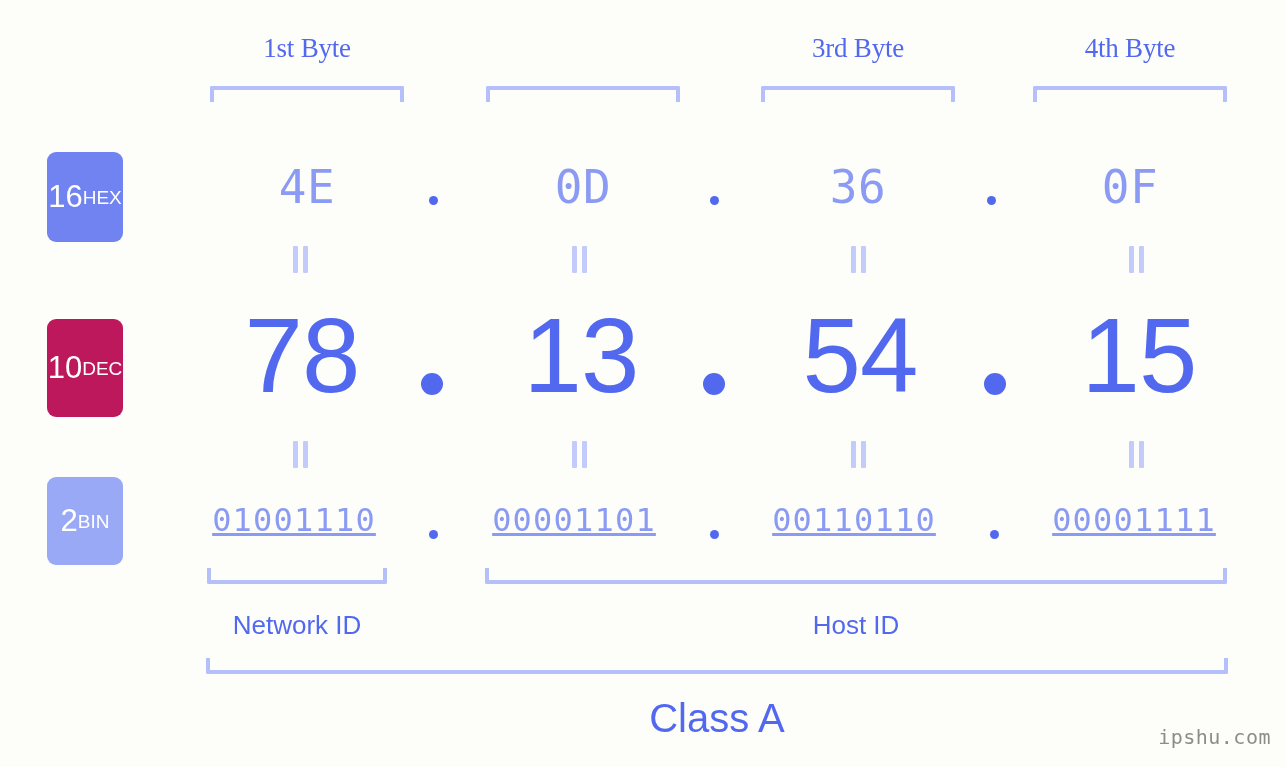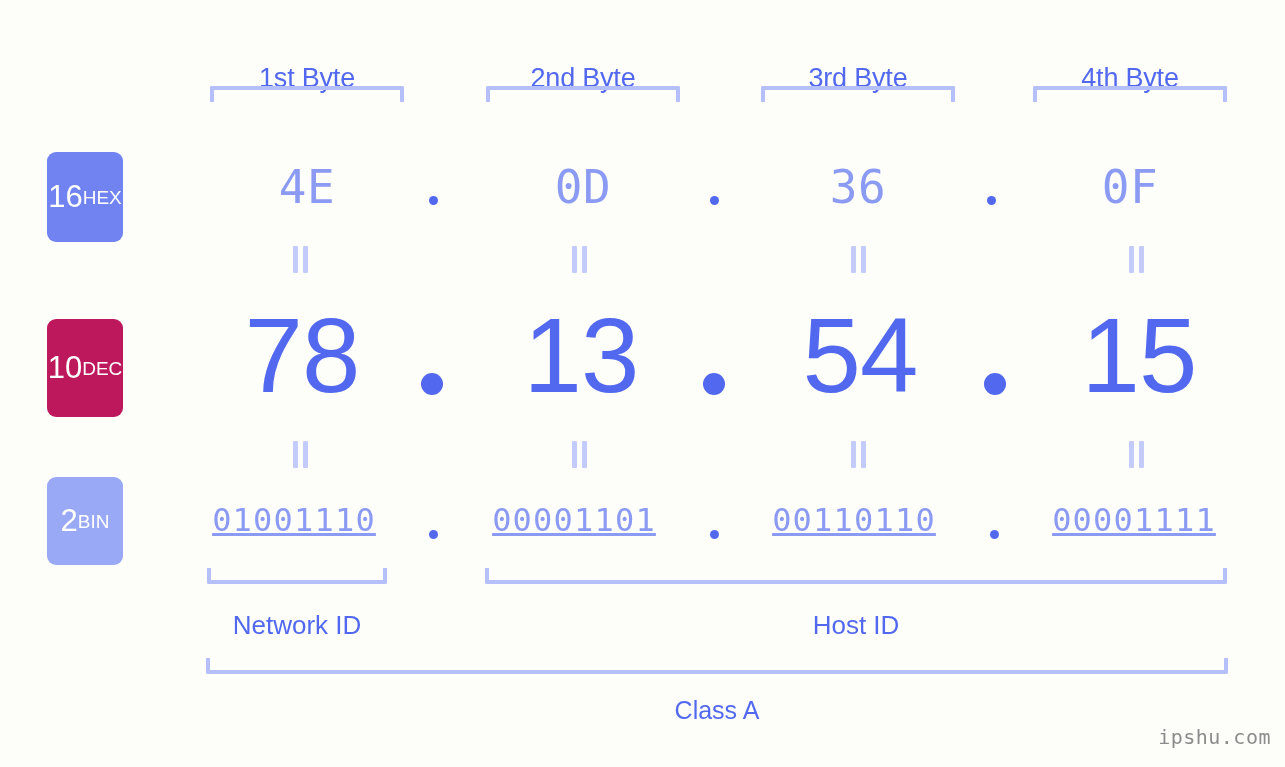--- a/index.html
+++ b/index.html
@@ -21,22 +21,21 @@
 
   
   .byte-label {
     position: absolute;
     top: 33px;
     font-size: 27px;
     color: #5269ef;
     text-align: center;
     letter-spacing: -0.2px;
     white-space: nowrap;
-    font-family: Liberation Sans, sans-serif;
-    margin-top: 30px;
+    font-family: Liberation Serif, serif;
   }
 
   
   .bracket {
     position: absolute;
     box-sizing: border-box;
     height: 16px;
   }
   .bracket.down {
     border-top: 4px solid #b5bffa;
@@ -139,21 +138,21 @@
   .section-caption {
     position: absolute;
     font-size: 26px;
     color: #5269ef;
     text-align: center;
     white-space: nowrap;
     font-family: "Liberation Sans", sans-serif;
   }
   .class-caption {
     position: absolute;
-    font-size: 25px;
+    font-size: 40px;
     color: #5269ef;
     text-align: center;
     white-space: nowrap;
     font-family: "Liberation Sans", sans-serif;
   }
 
   
   .watermark {
     position: absolute;
     right: 14px;
@@ -163,21 +162,20 @@
     letter-spacing: 0.5px;
     font-family: "DejaVu Sans Mono", monospace;
   }
 </style>
 </head>
 <body>
 
 <div id="stage">
 
   <div class="byte-label" style="left:210px;width:194px;">1st Byte</div>
-  <div class="byte-label" style="left:486px;width:194px;">2nd Byte</div>
   <div class="byte-label" style="left:761px;width:194px;">3rd Byte</div>
   <div class="byte-label" style="left:1033px;width:194px;">4th Byte</div>
 
   <div class="bracket down" style="left:210px;top:86px;width:194px;"></div>
   <div class="bracket down" style="left:486px;top:86px;width:194px;"></div>
   <div class="bracket down" style="left:761px;top:86px;width:194px;"></div>
   <div class="bracket down" style="left:1033px;top:86px;width:194px;"></div>
 
   <div class="badge" style="top:152px;height:90px;background:#7083f0;">
     <span class="num">16</span>

